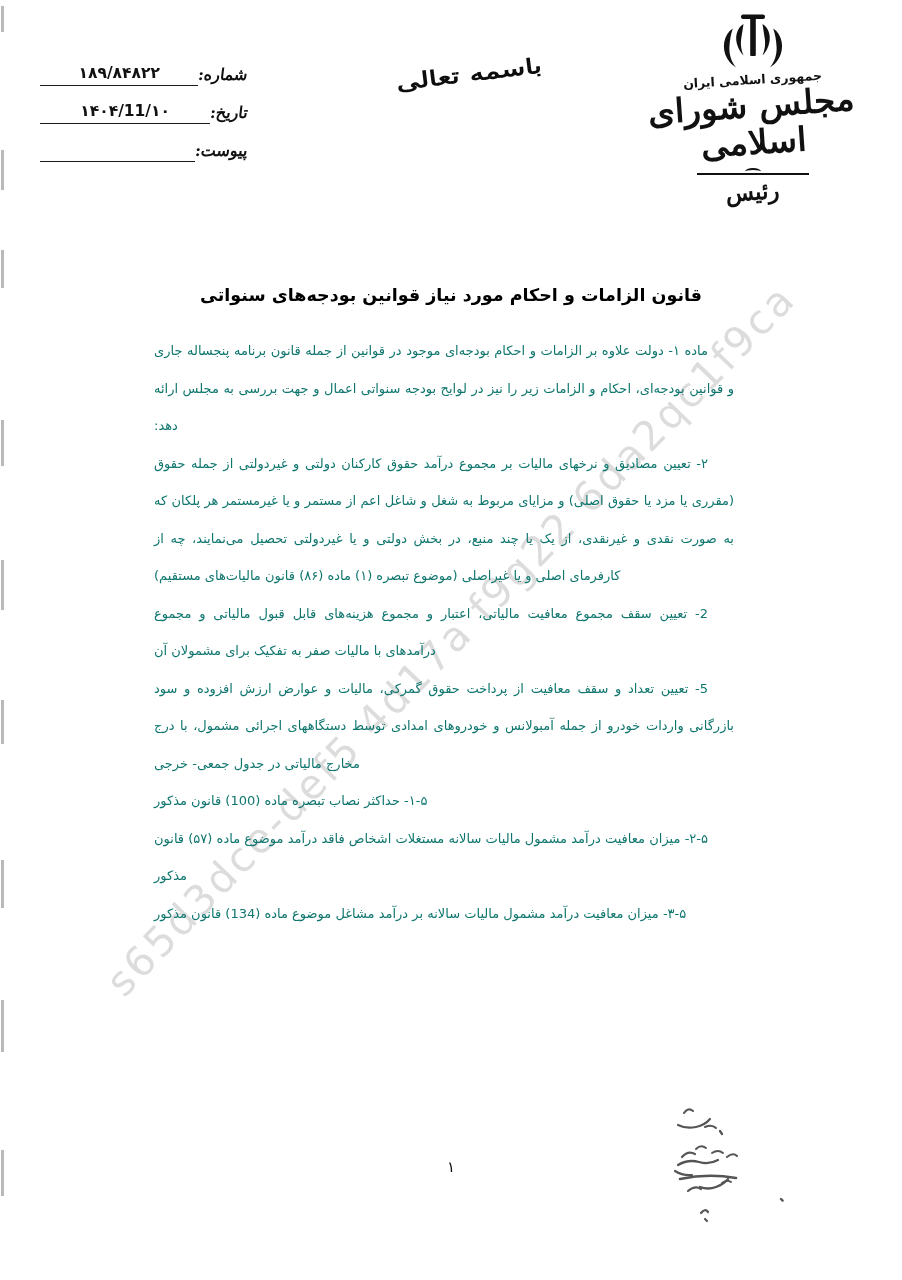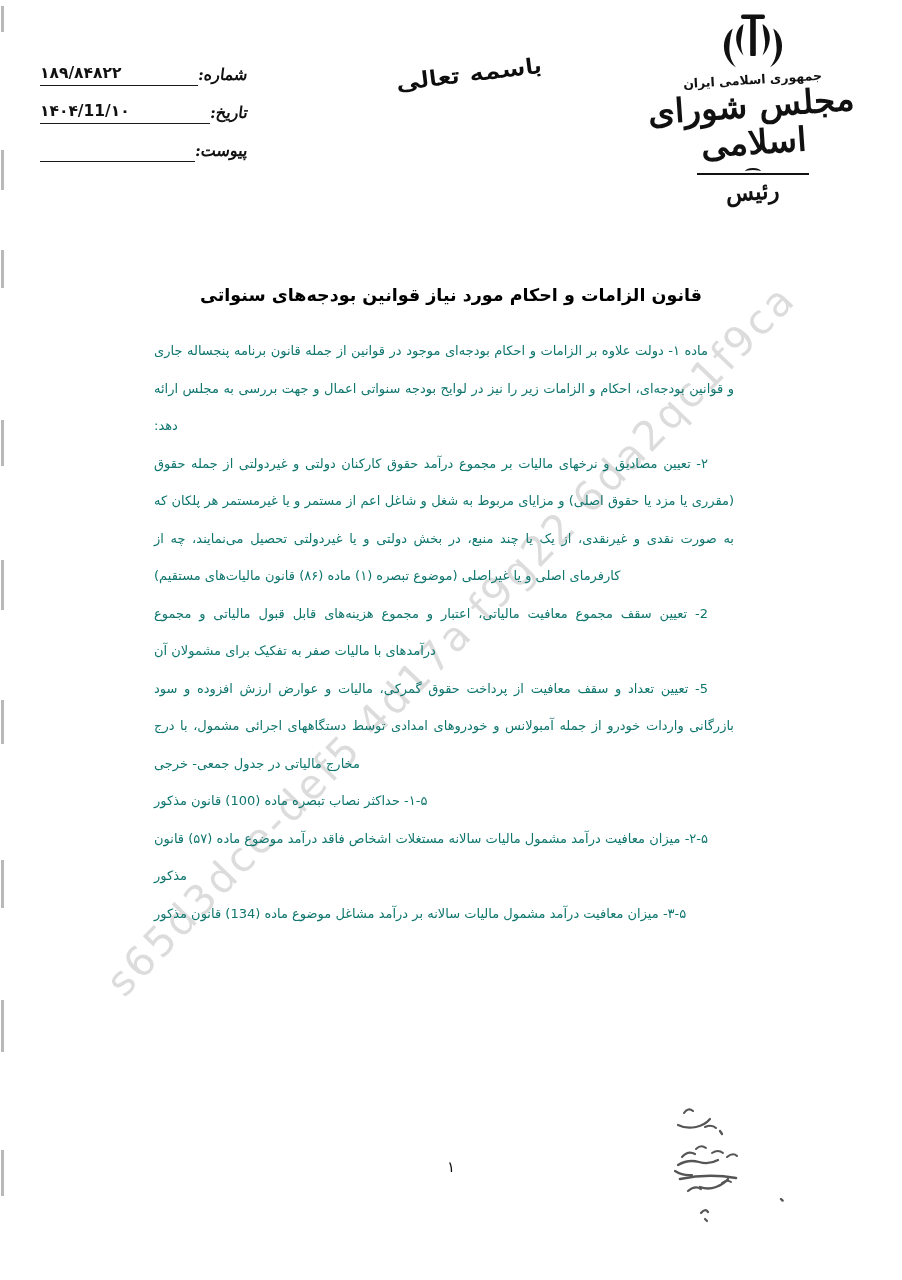--- a/index.html
+++ b/index.html
@@ -142,21 +142,21 @@
     padding-bottom: 2px;
     flex: 0 0 auto;
     transform: skewX(-7deg);
   }
   .reg-line {
     flex: 1 1 auto;
     position: relative;
     height: 22px;
     margin-left: 2px;
     border-bottom: 1.4px solid #1a1a1a;
-    text-align: left;
+    text-align: center;
   }
   .reg-value {
     font-family: "DejaVu Sans", sans-serif;
     font-size: 15.5px;
     font-weight: 700;
     letter-spacing: .4px;
     line-height: 20px;
     display: block;
     white-space: nowrap;
   }

